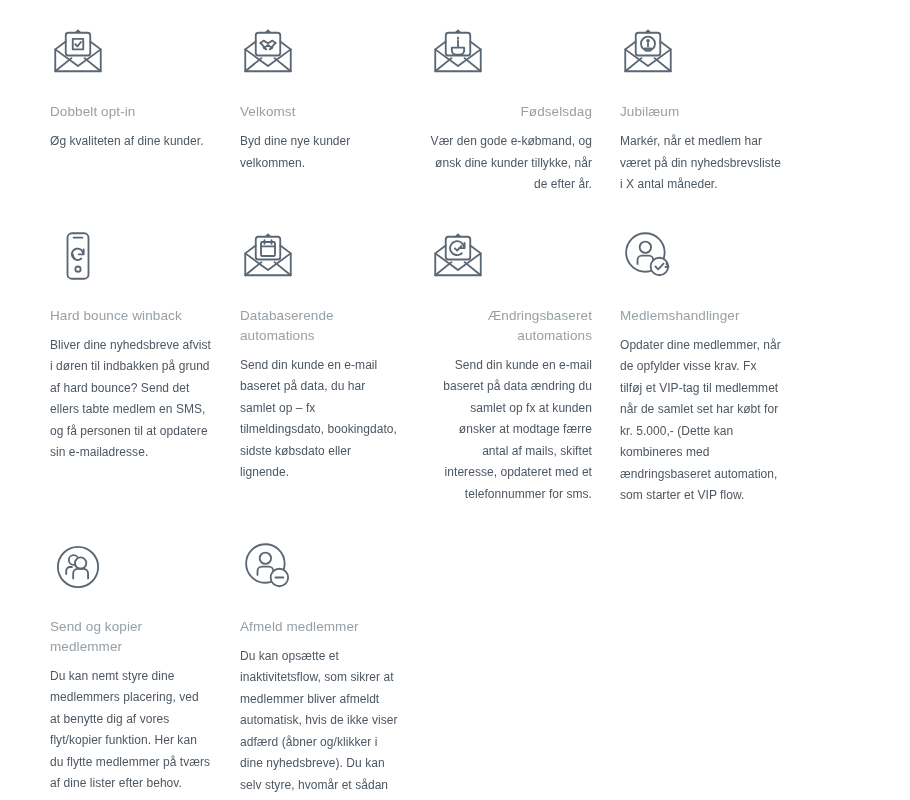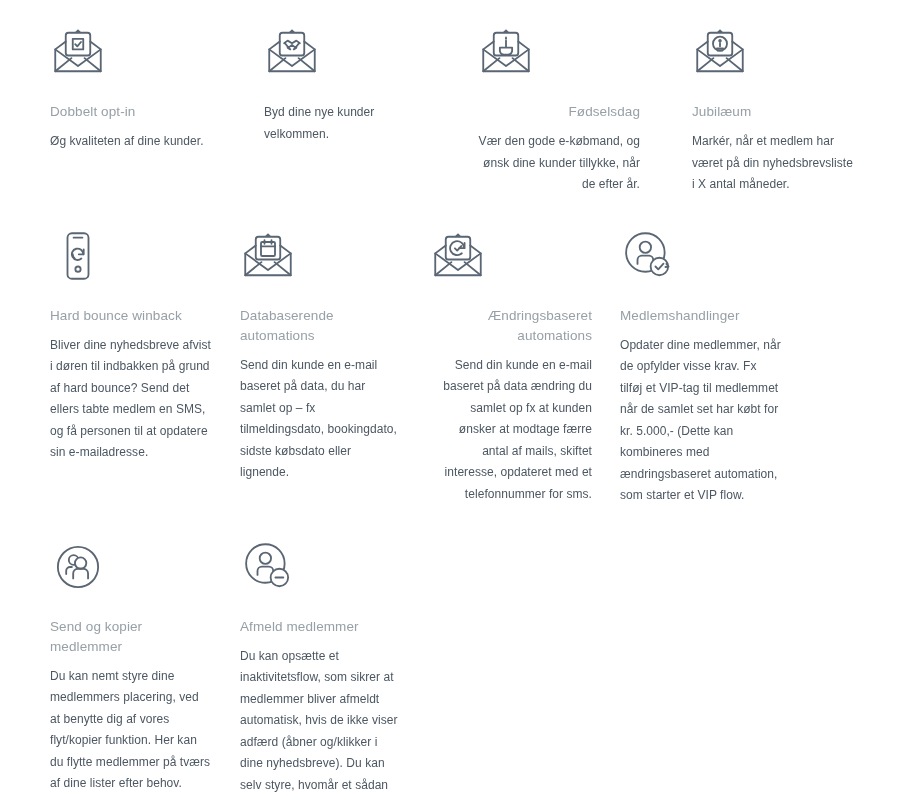--- a/index.html
+++ b/index.html
@@ -66,21 +66,21 @@
     font-size: 12px;
     line-height: 21.5px;
     color: #4c5762;
     font-weight: 400;
     margin: 0;
     max-width: 170px;
     letter-spacing: 0.05px;
   }
 
   
-  #row-0 { margin-top: 8px; gap: 24px; }
+  #row-0 { margin-top: 8px; }
   #row-1 { margin-top: 32px; }
   #row-2 { margin-top: 32px; }
 </style>
 </head>
 <body>
 
 <div id="feature-grid">
 
   <div class="grid-row" id="row-0">
 
@@ -106,20 +106,21 @@
           <path d="M32 6 l3.5 3.5 h-7 Z" fill="#5a6673" stroke="none"></path>
           <rect x="18" y="10" width="28" height="26" rx="3"></rect>
           <path d="M23 22 l4 -3 l5 3 l5 -3 l4 3"></path>
           <path d="M24 22 l4 5 l4 -3 l4 3 l4 -5"></path>
           <path d="M27 27 l3 2 M37 27 l-3 2"></path>
           <path d="M18 20 L6 29 v25 h52 V29 L46 20"></path>
           <path d="M6 29 L32 48 L58 29"></path>
           <path d="M6 54 L24.5 39 M58 54 L39.5 39"></path>
         </svg>
       </div>
+      <p class="feature-title">Velkomst</p>
       <p class="feature-body">Byd dine nye kunder velkommen.</p>
     </div>
 
     <div class="feature-cell col-2">
       <div class="icon-wrap">
         <svg width="56" height="56" viewBox="0 0 64 64" fill="none" stroke="#5a6673" stroke-width="2.1" stroke-linecap="round" stroke-linejoin="round">
           <path d="M32 6 l3.5 3.5 h-7 Z" fill="#5a6673" stroke="none"></path>
           <rect x="18" y="10" width="28" height="26" rx="3"></rect>
           <path d="M32 14 q2.4 2.6 0 4.4 q-2.4 -1.8 0 -4.4Z" fill="#5a6673" stroke="none"></path>
           <path d="M32 19 v7"></path>

